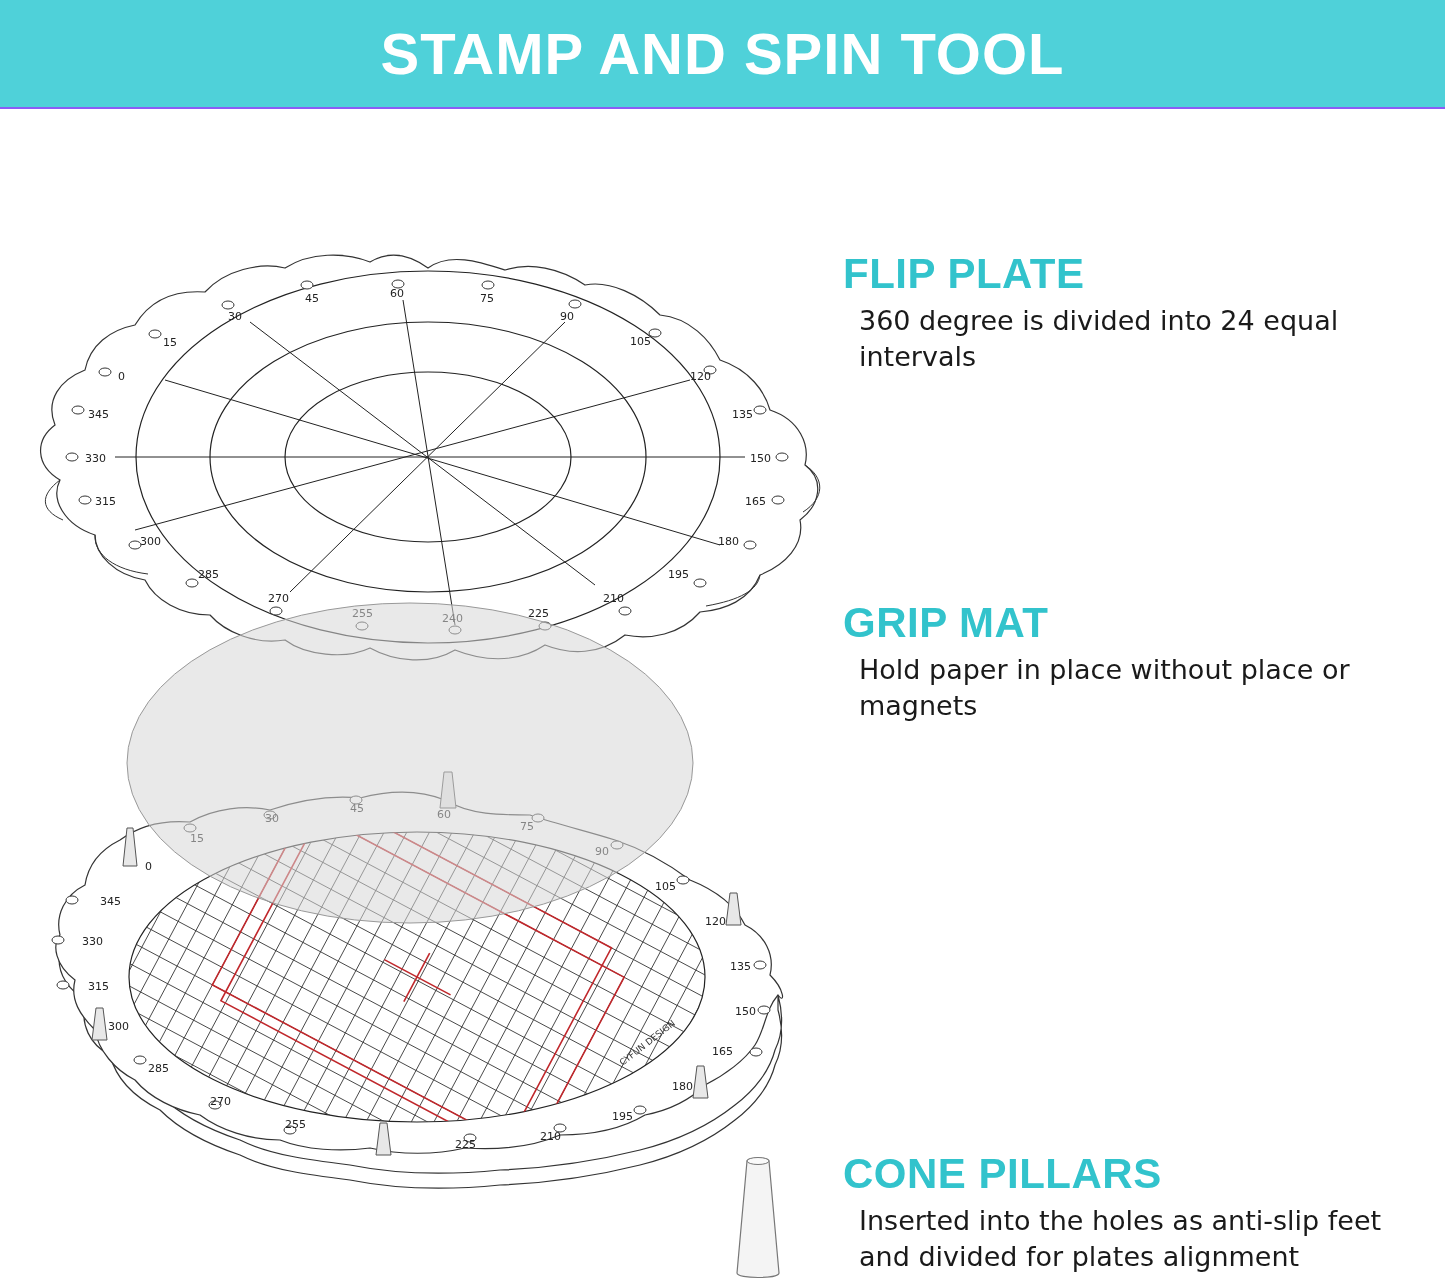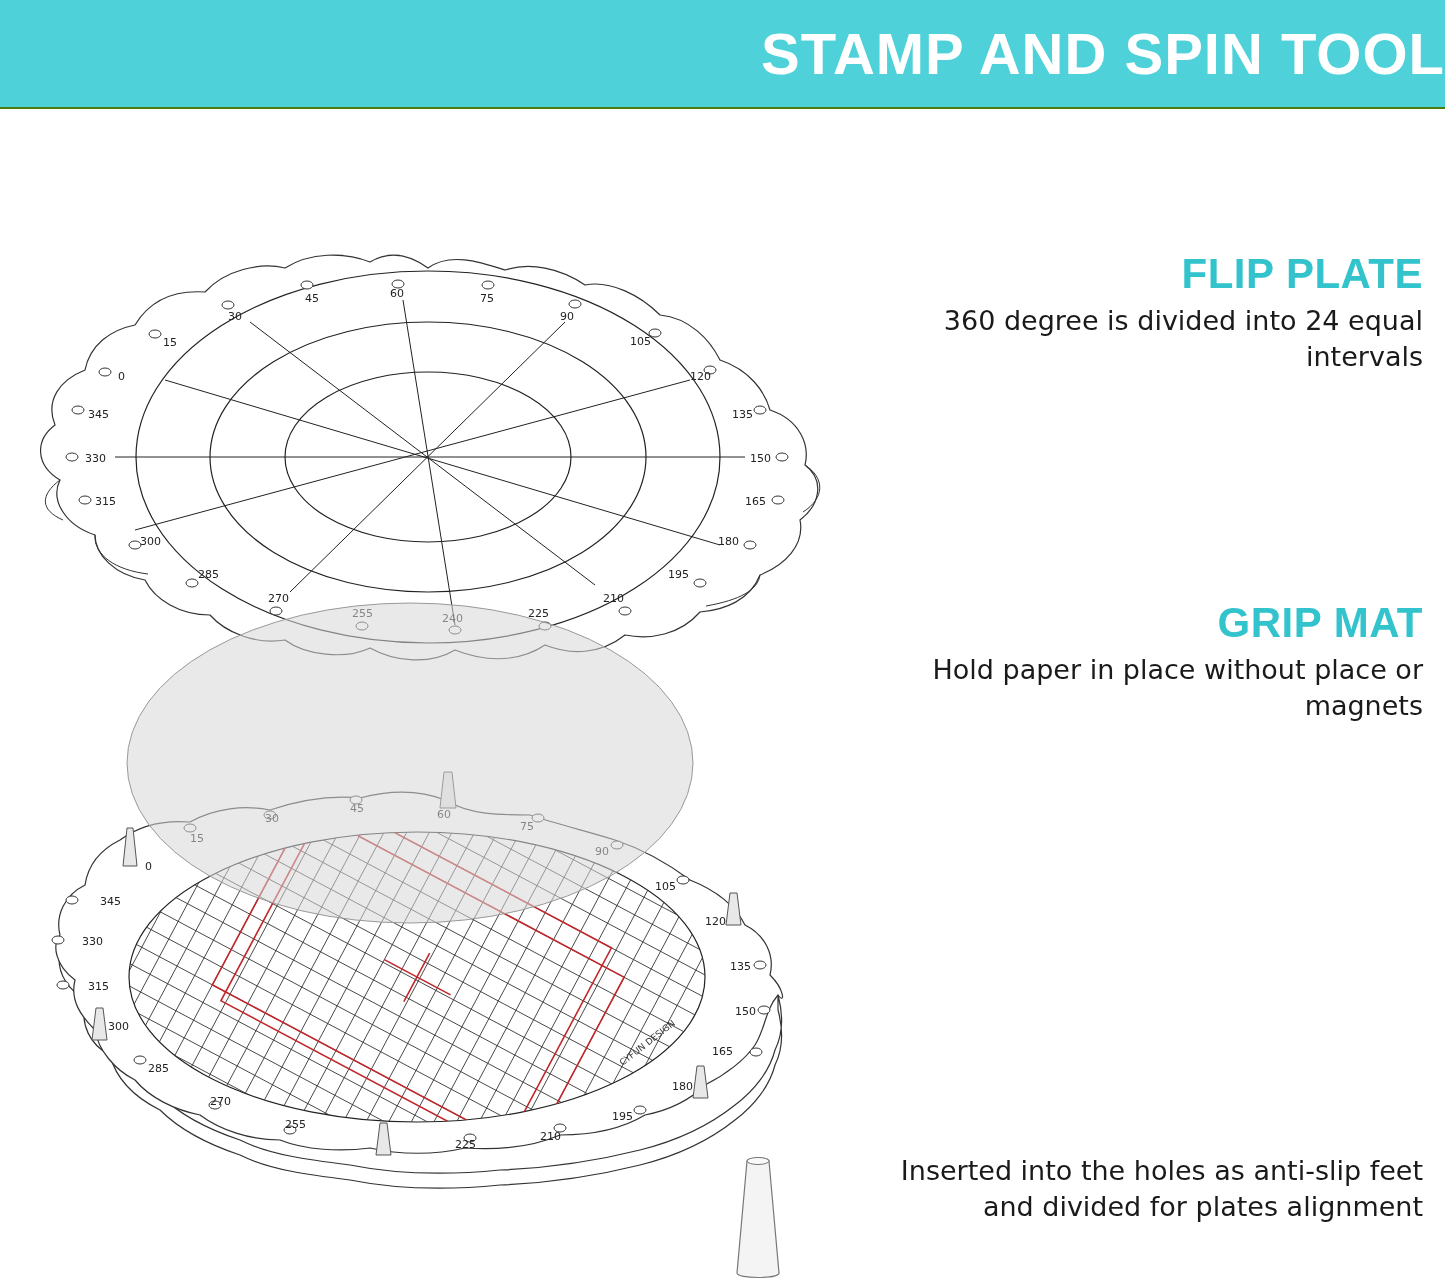--- a/index.html
+++ b/index.html
@@ -1,22 +1,22 @@
 <!DOCTYPE html>
 <html><head>
 <meta charset="utf-8">
 <style>
   html, body { margin:0; padding:0; background:#ffffff; }
   body { width:1445px; height:1281px; position:relative; overflow:hidden; font-family:"Liberation Sans", sans-serif; }
-  .banner { position:absolute; left:0; top:0; width:1445px; height:107px; background:#4fd1d9; border-bottom:2px solid #4d7c0f; display:flex; align-items:center; justify-content:flex-end; }
+  .banner { position:absolute; left:0; top:0; width:1445px; height:107px; background:#4fd1d9; border-bottom:2px solid #8b5cf6; display:flex; align-items:center; justify-content:center; }
   .banner h1 { margin:0; color:#ffffff; font-family:"Liberation Sans", sans-serif; font-weight:bold; font-size:58px; letter-spacing:1px; }
   .illustration { position:absolute; left:0; top:110px; width:840px; height:1171px; }
-  .section { position:absolute; left:843px; width:580px;text-align:right; }
+  .section { position:absolute; left:843px; width:580px; }
   .section h2 { margin:0; color:#32c3cc; font-family:"Liberation Sans", sans-serif; font-weight:bold; font-size:42px; letter-spacing:0.5px; line-height:50px; }
-  .section p { margin:4px 0 0 0; color:#1a1a1a; font-family:"DejaVu Sans", sans-serif; font-size:27px; line-height:36px; }
+  .section p { margin:4px 0 0 16px; color:#1a1a1a; font-family:"DejaVu Sans", sans-serif; font-size:27px; line-height:36px; }
   .sec-flip { top:249px; }
   .sec-grip { top:598px; }
   .sec-base { top:863px; }
   .sec-cone { top:1149px; }
   .cone-icon { position:absolute; left:733px; top:1155px; width:50px; height:125px; }
   svg text { font-family:"DejaVu Sans", sans-serif; }
 </style>
 </head>
 <body>
 
@@ -181,14 +181,15 @@
   <h2>FLIP PLATE</h2>
   <p>360 degree is divided into 24 equal intervals</p>
 </div>
 <div class="section sec-grip">
   <h2>GRIP MAT</h2>
   <p>Hold paper in place without place or magnets</p>
 </div>
 <div class="section sec-base">
 </div>
 <div class="section sec-cone">
+  <h2>CONE PILLARS</h2>
   <p>Inserted into the holes as anti-slip feet and divided for plates alignment</p>
 </div>
 
 </body></html>

